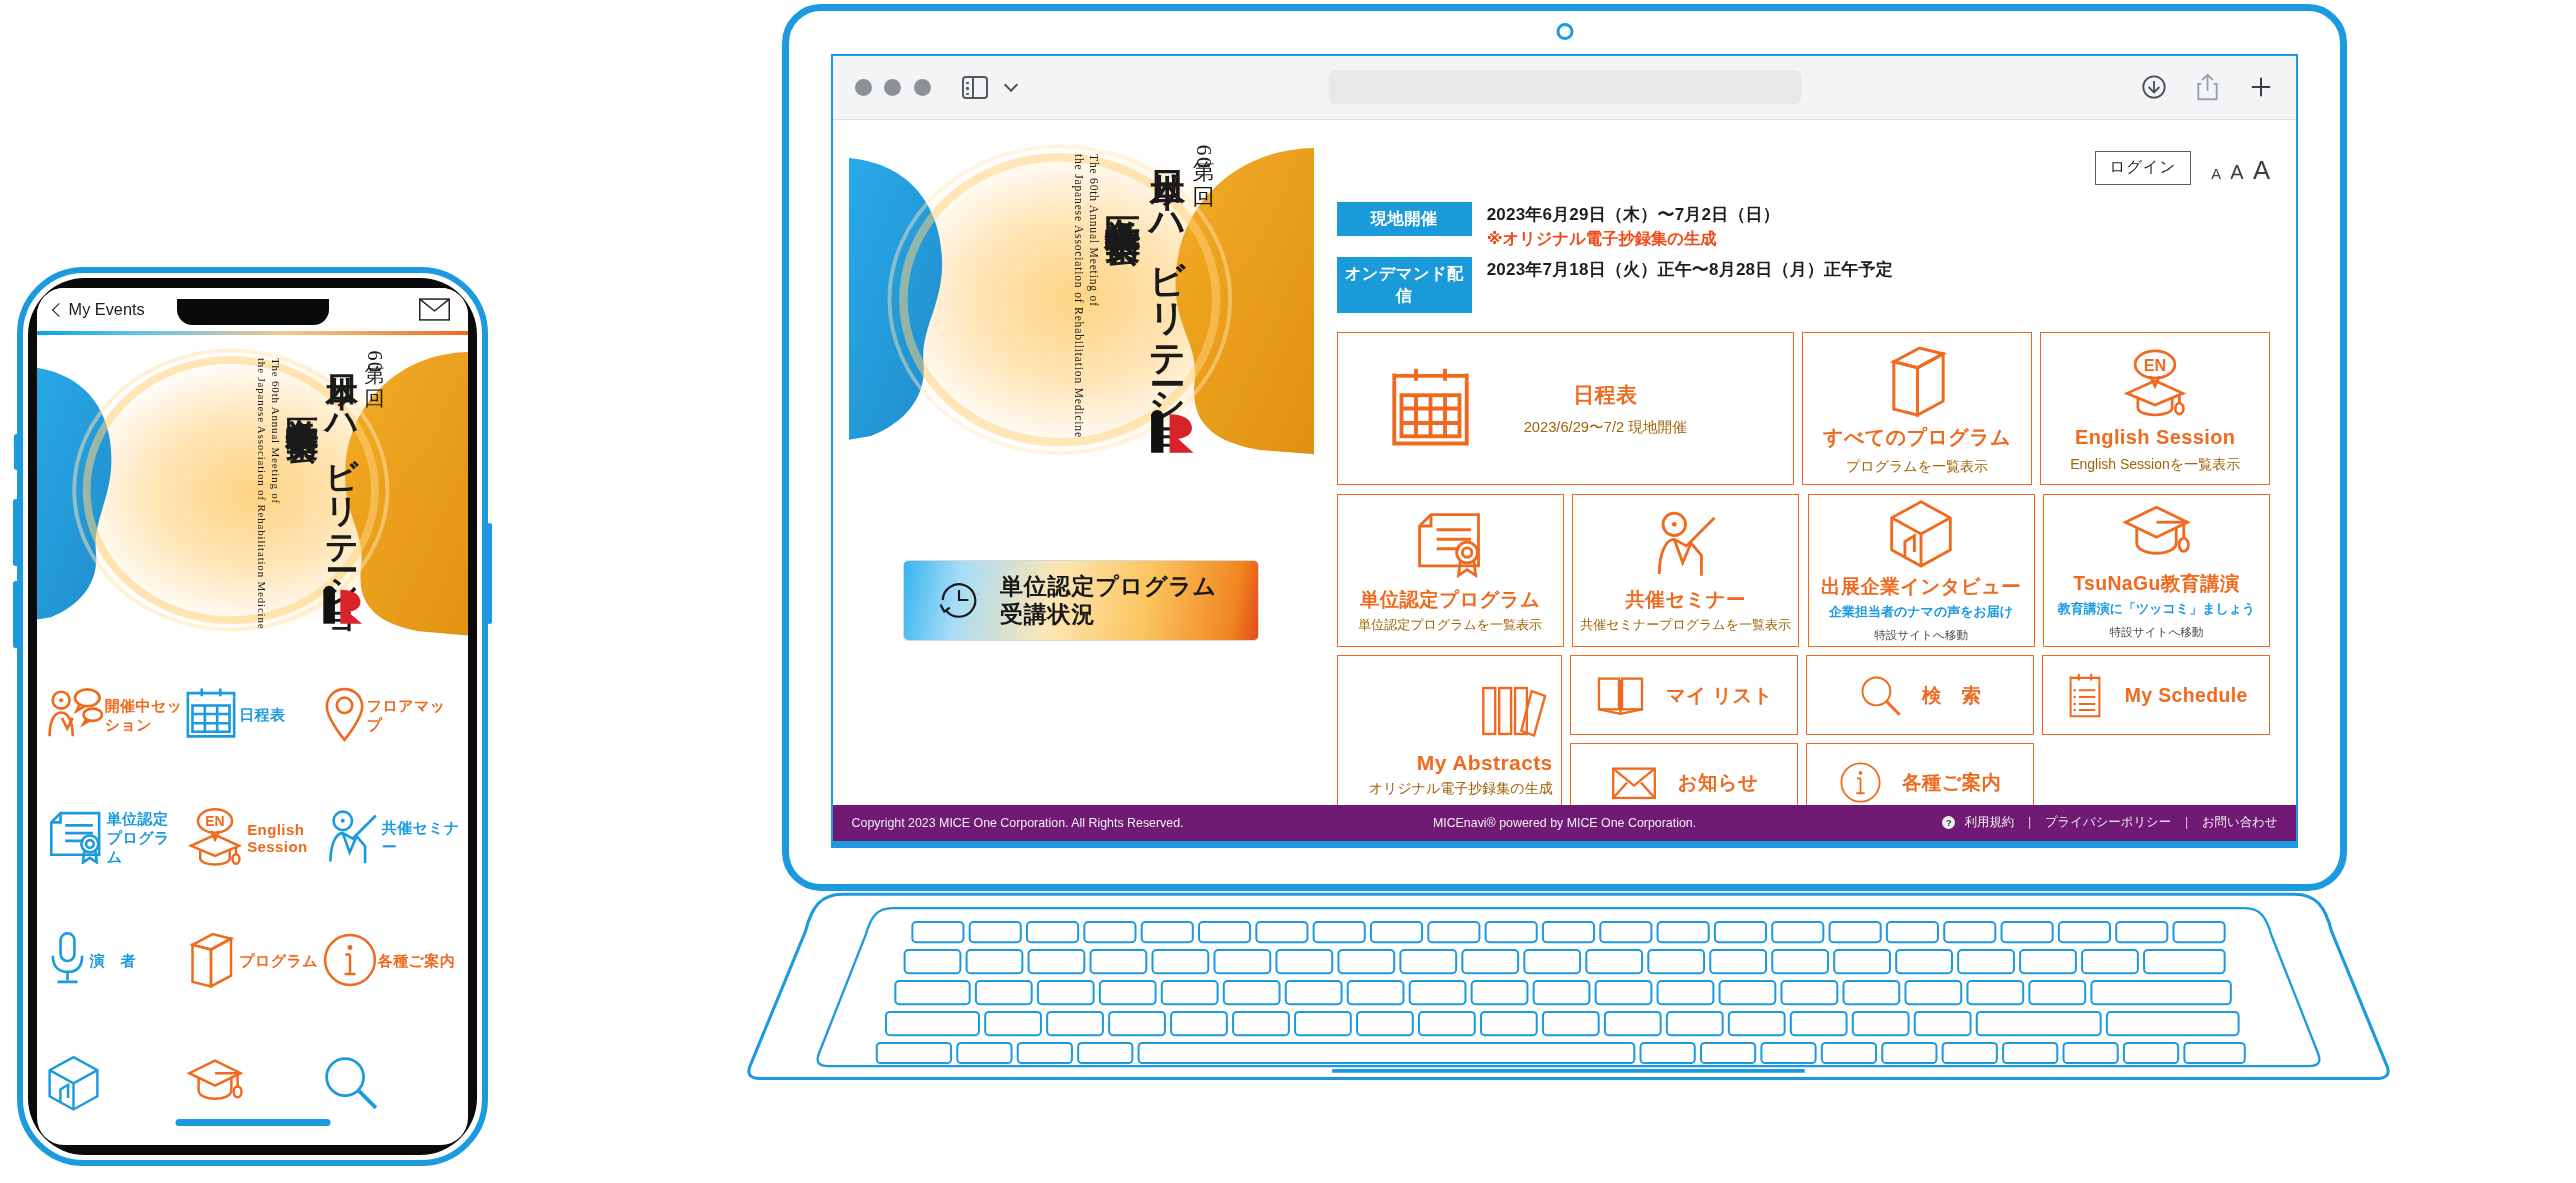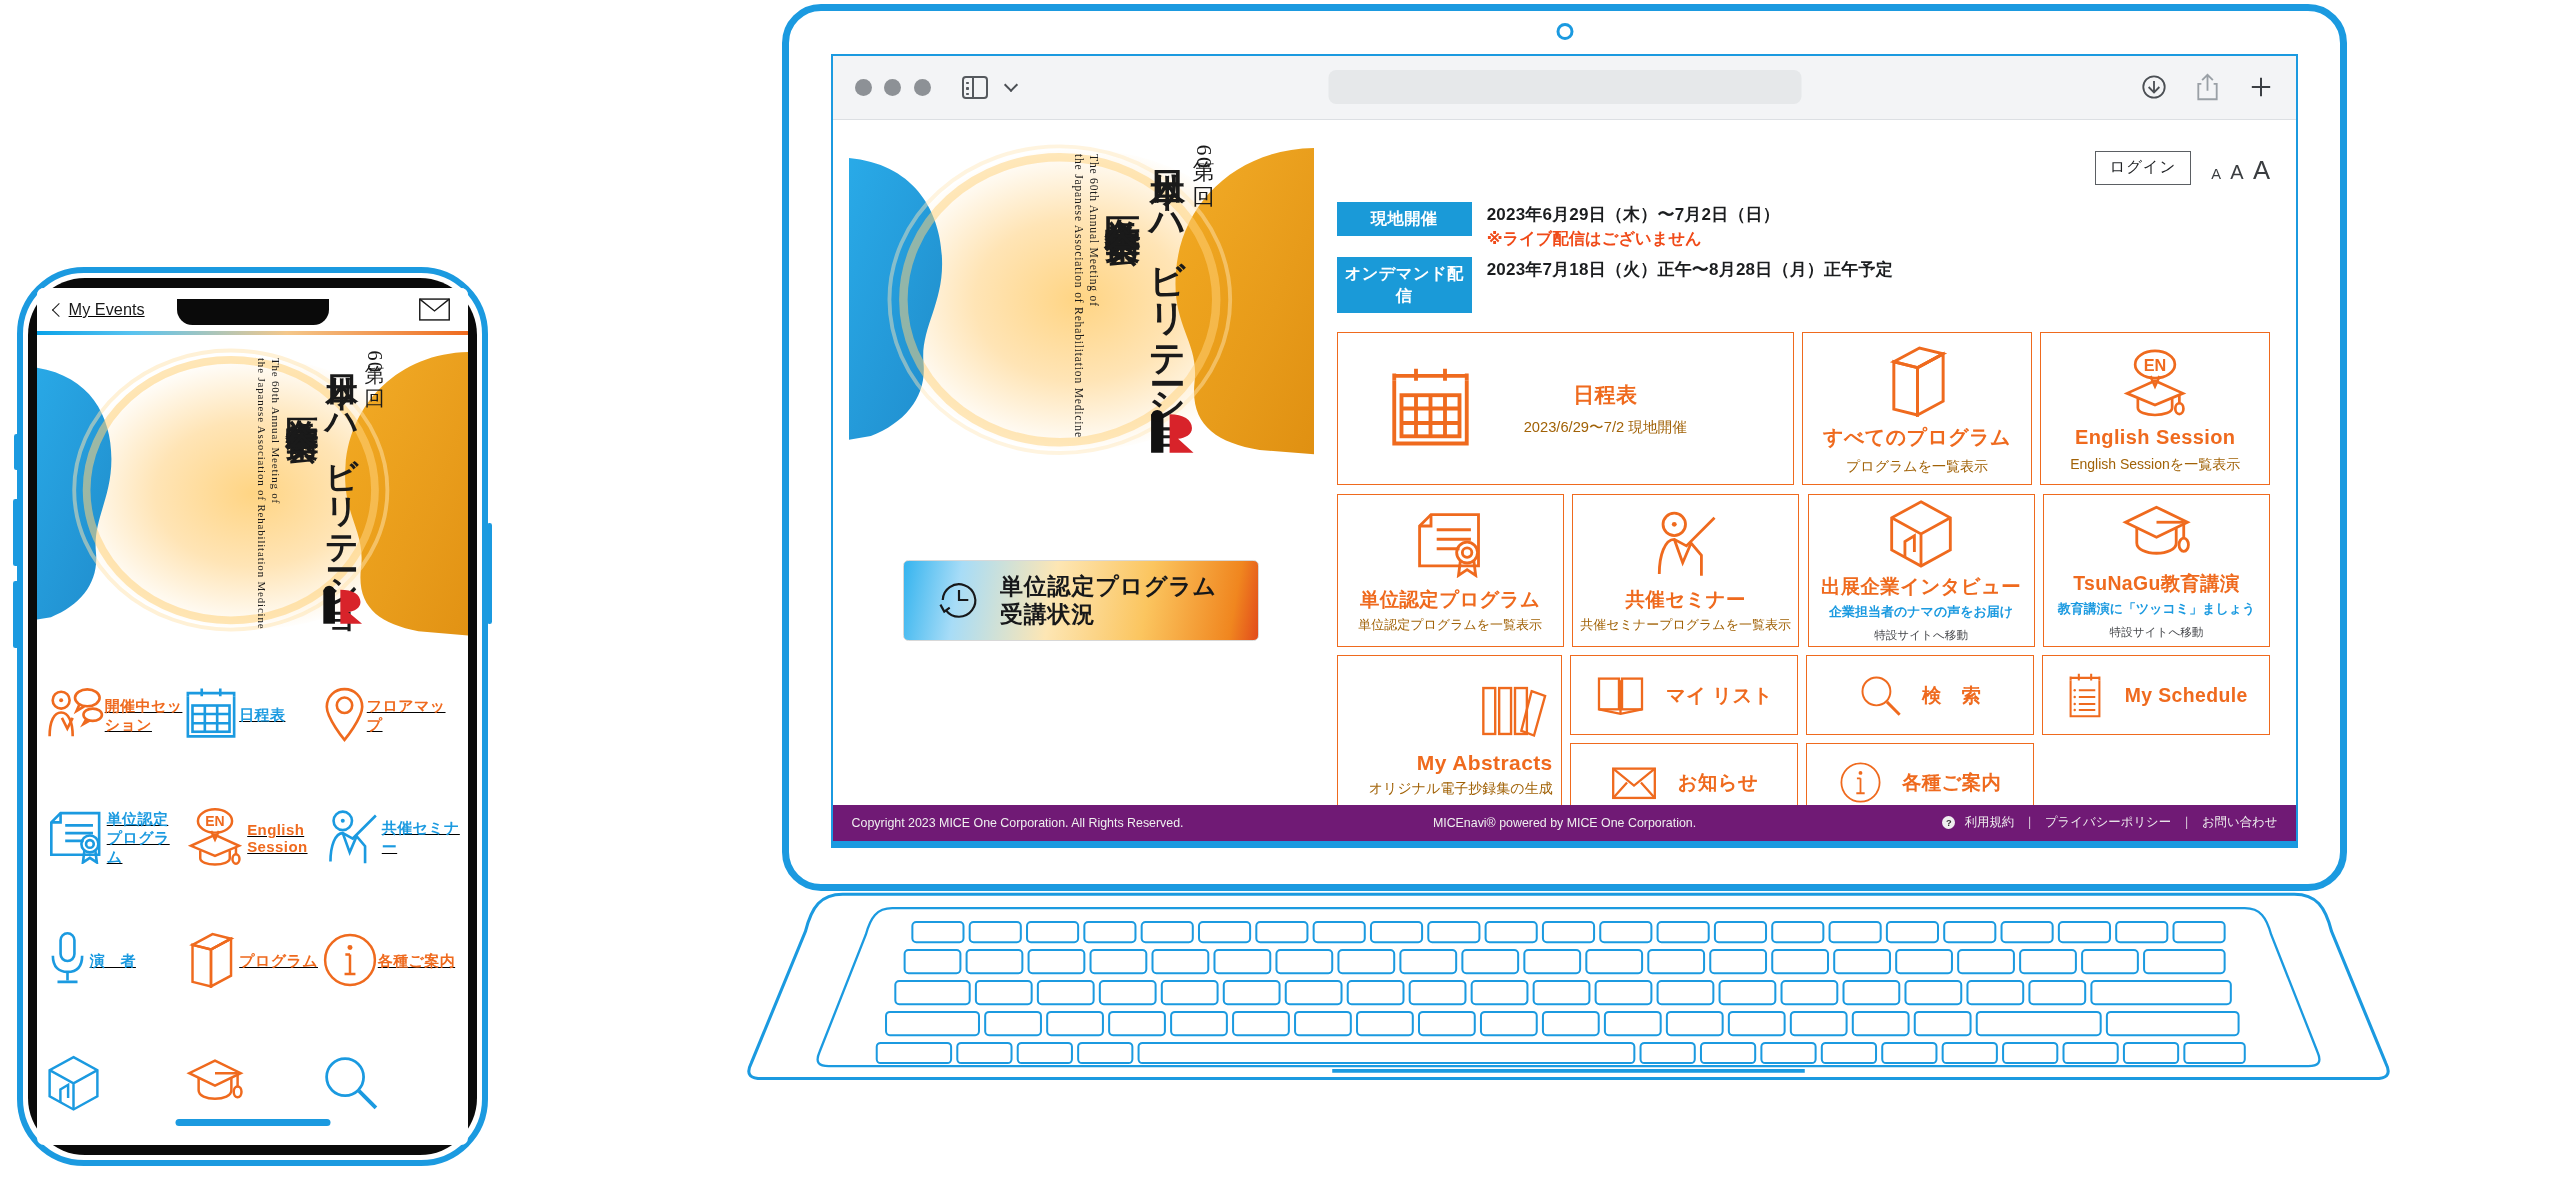--- a/index.html
+++ b/index.html
@@ -8,21 +8,21 @@
 
   #stage{ position:relative; width:2576px; height:1183px; }
 
   
   #phone{ position:absolute; left:17px; top:267px; width:471px; height:899px; }
   .phone-body{ position:absolute; inset:0; border-radius:67px; background:#ffffff;
     border:6.2px solid #1b9ae0; box-shadow:inset 0 0 0 0 #fff; }
   .phone-bezel{ position:absolute; left:11px; top:11px; right:11px; bottom:11px;
     border-radius:57px; background:#0a0a0a; }
   .phone-screen{ position:absolute; left:20px; top:21px; right:20px; bottom:21px;
-    border-radius:7px; background:#ffffff; overflow:hidden;text-decoration:underline; }
+    border-radius:27px; background:#ffffff; overflow:hidden; }
   .phone-notch{ position:absolute; left:50%; transform:translateX(-50%); top:11px;
     width:152px; height:26px; background:#0a0a0a; border-radius:0 0 15.5px 15.5px; z-index:6;}
   .phone-home{ position:absolute; left:50%; transform:translateX(-50%); bottom:18.6px;
     width:155px; height:7px; background:#1b9ae0; border-radius:4.6px; z-index:6;}
   .phone-side-btn{ position:absolute; background:#1b9ae0; border-radius:2.3px; }
 
   .ph-topbar{ position:relative; height:43px; background:#fff; display:flex;
     align-items:center; justify-content:space-between; padding:0 17px; }
   .ph-back{ display:flex; align-items:center; gap:4.6px; font-size:16.3px; color:#1a1a1a; }
   .ph-back .chev{ display:inline-block; width:10px; height:10px;
@@ -463,21 +463,21 @@
                   <span class="fs2">A</span>
                   <span class="fs3">A</span>
                 </div>
               </div>
 
               <div class="dates">
                 <div class="date-row">
                   <div class="date-badge">現地開催</div>
                   <div class="date-texts">
                     <div class="date-main">2023年6月29日（木）〜7月2日（日）</div>
-                    <div class="date-note">※ライブ配信はございません</div>
+                    <div class="date-note">※オリジナル電子抄録集の生成</div>
                   </div>
                 </div>
                 <div class="date-row">
                   <div class="date-badge">オンデマンド配信</div>
                   <div class="date-texts">
                     <div class="date-main">2023年7月18日（火）正午〜8月28日（月）正午予定</div>
                   </div>
                 </div>
               </div>
 

